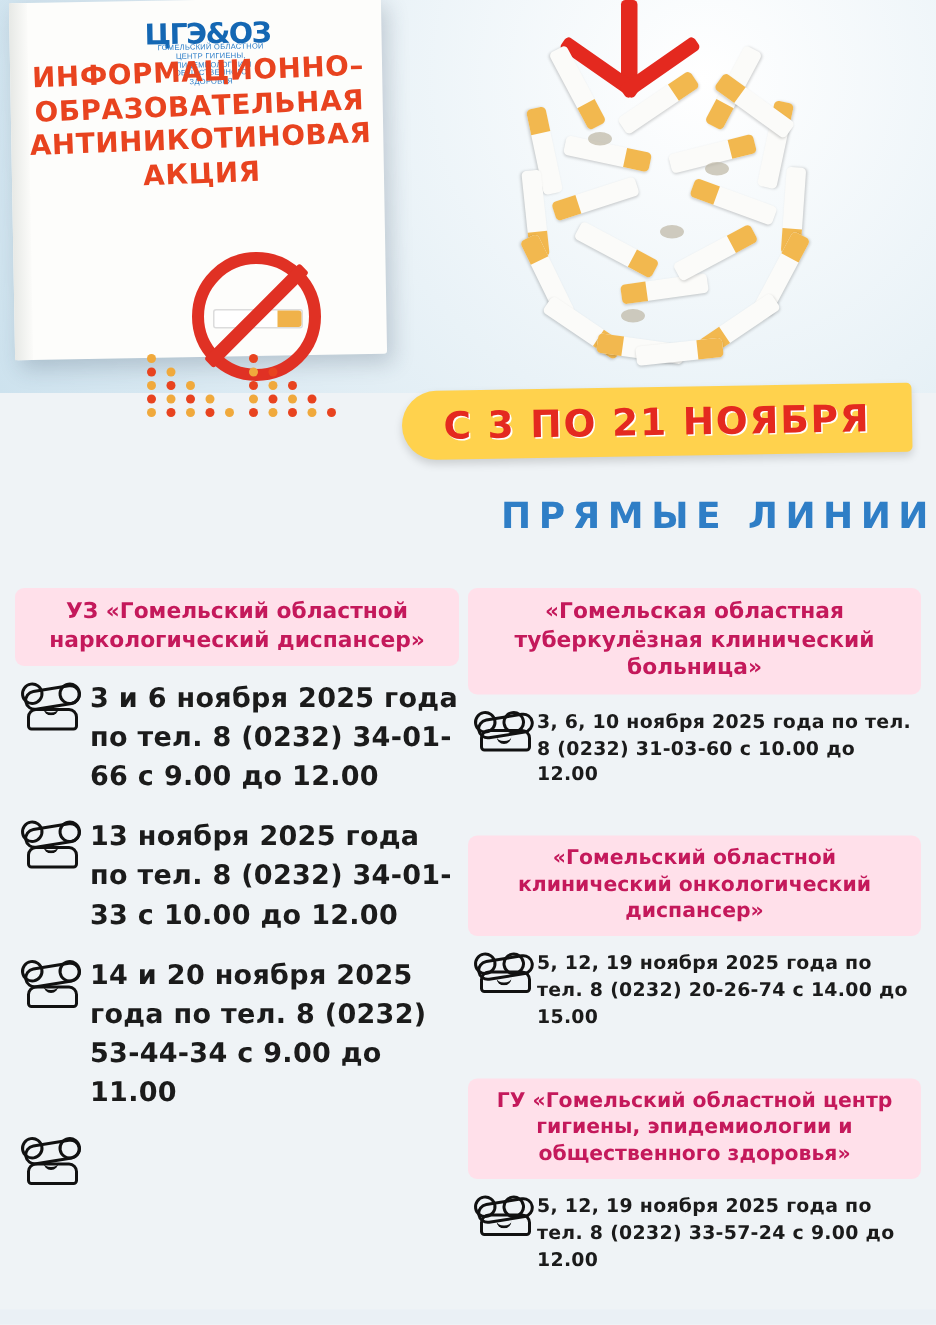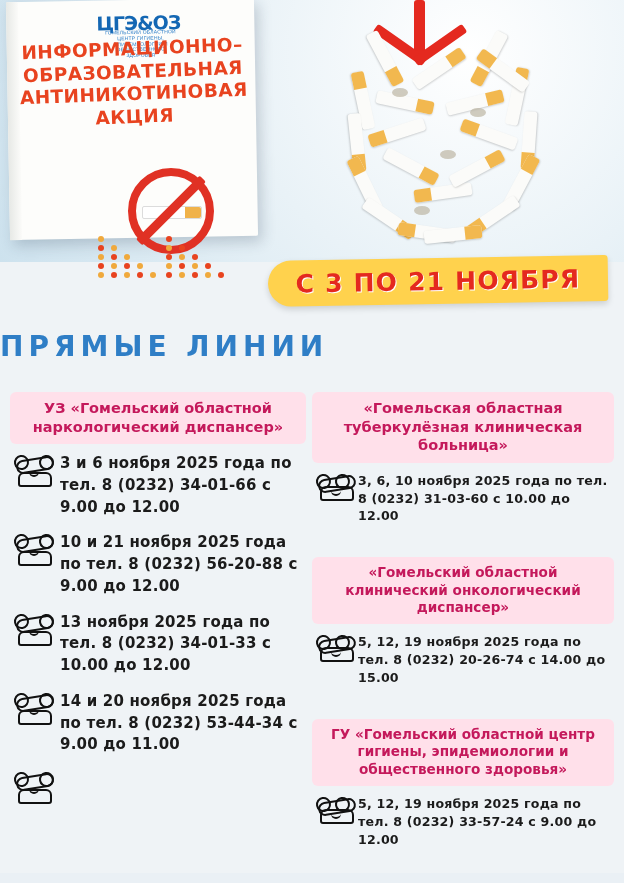--- a/index.html
+++ b/index.html
@@ -121,22 +121,22 @@
   .ribbon-text{
     position:absolute;left:0;top:0;width:340px;height:46px;
     display:flex;align-items:center;justify-content:center;
     font-family:"DejaVu Sans", sans-serif;font-weight:bold;font-size:25px;
     color:#e4291f;letter-spacing:1.2px;
     text-shadow:1px 1px 0 #fff;
   }
 
   
   .section-title{
-    position:absolute;left:0;top:330px;width:624px;text-align:left;
-    font-family:"DejaVu Sans", sans-serif;font-weight:bold;font-size:28px;
+    position:absolute;left:0;top:330px;width:624px;text-align:right;
+    font-family:"DejaVu Sans", sans-serif;font-weight:bold;font-size:24px;
     color:#2f7ec6;letter-spacing:5px;
   }
 
   
   .content{
     position:absolute;top:392px;left:0;width:624px;height:524px;
   }
   .col{position:absolute;top:0;}
   .col-left{left:10px;width:296px;}
   .col-right{left:312px;width:302px;}
@@ -160,21 +160,21 @@
     padding-left:46px;
     margin:0 0 14px 4px;
     min-height:40px;
   }
   .entry .phone-icon{
     position:absolute;left:0;top:2px;width:40px;height:34px;
   }
   .entry .txt{
     font-family:"DejaVu Sans", sans-serif;
     font-weight:bold;
-    font-size:15px;
+    font-size:18px;
     line-height:1.45;
     color:#1b1b1b;
     letter-spacing:.2px;
   }
   .col-right .entry .txt{font-size:12.6px;line-height:1.42;}
   .col-right .entry{margin-bottom:10px;padding-left:42px;min-height:34px;}
   .col-right .entry .phone-icon{width:34px;height:29px;}
 
   
   .ph{position:absolute;inset:0;}
@@ -318,32 +318,20 @@
               <span class="handset"></span>
               <span class="cup-l"></span>
               <span class="cup-r"></span>
               <span class="body"></span>
               <span class="cord"></span>
             </span>
         </span>
         <div class="txt">3 и 6 ноября 2025 года по тел. 8 (0232) 34-01-66 с 9.00 до 12.00</div>
       </div>
 
-      <div class="entry">
-        <span class="phone-icon">
-          <span class="ph">
-              <span class="handset"></span>
-              <span class="cup-l"></span>
-              <span class="cup-r"></span>
-              <span class="body"></span>
-              <span class="cord"></span>
-            </span>
-        </span>
-        <div class="txt">10 и 21 ноября 2025 года по тел. 8 (0232) 56-20-88 с 9.00 до 12.00</div>
-      </div>
 
       <div class="entry">
         <span class="phone-icon">
           <span class="ph">
               <span class="handset"></span>
               <span class="cup-l"></span>
               <span class="cup-r"></span>
               <span class="body"></span>
               <span class="cord"></span>
             </span>
@@ -372,21 +360,21 @@
               <span class="cup-r"></span>
               <span class="body"></span>
               <span class="cord"></span>
             </span>
         </span>
       </div>
     </div>
 
     <div class="col col-right">
 
-      <div class="org-bar">«Гомельская областная туберкулёзная клиническая больница»</div>
+      <div class="org-bar">«Гомельская областная туберкулёзная клинический больница»</div>
       <div class="entry">
         <span class="phone-icon">
           <span class="ph">
               <span class="handset"></span>
               <span class="cup-l"></span>
               <span class="cup-r"></span>
               <span class="body"></span>
               <span class="cord"></span>
             </span>
         </span>

